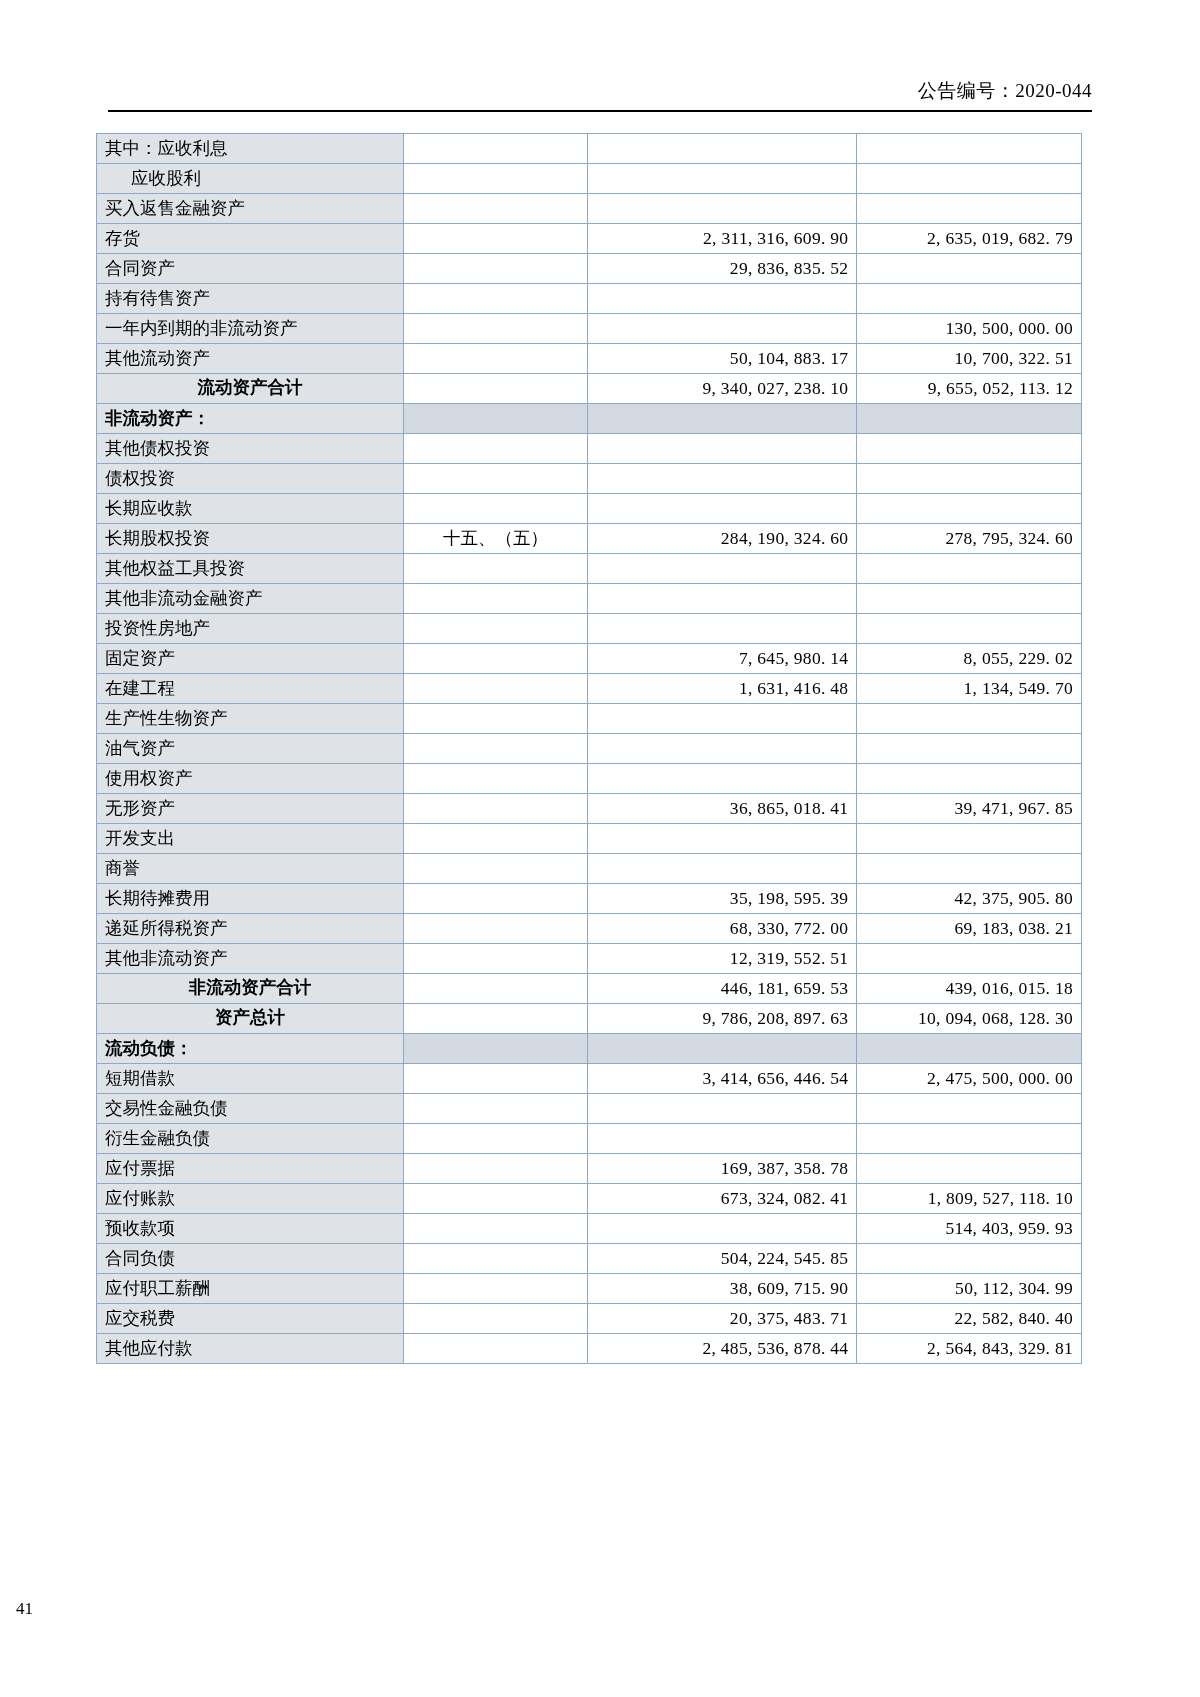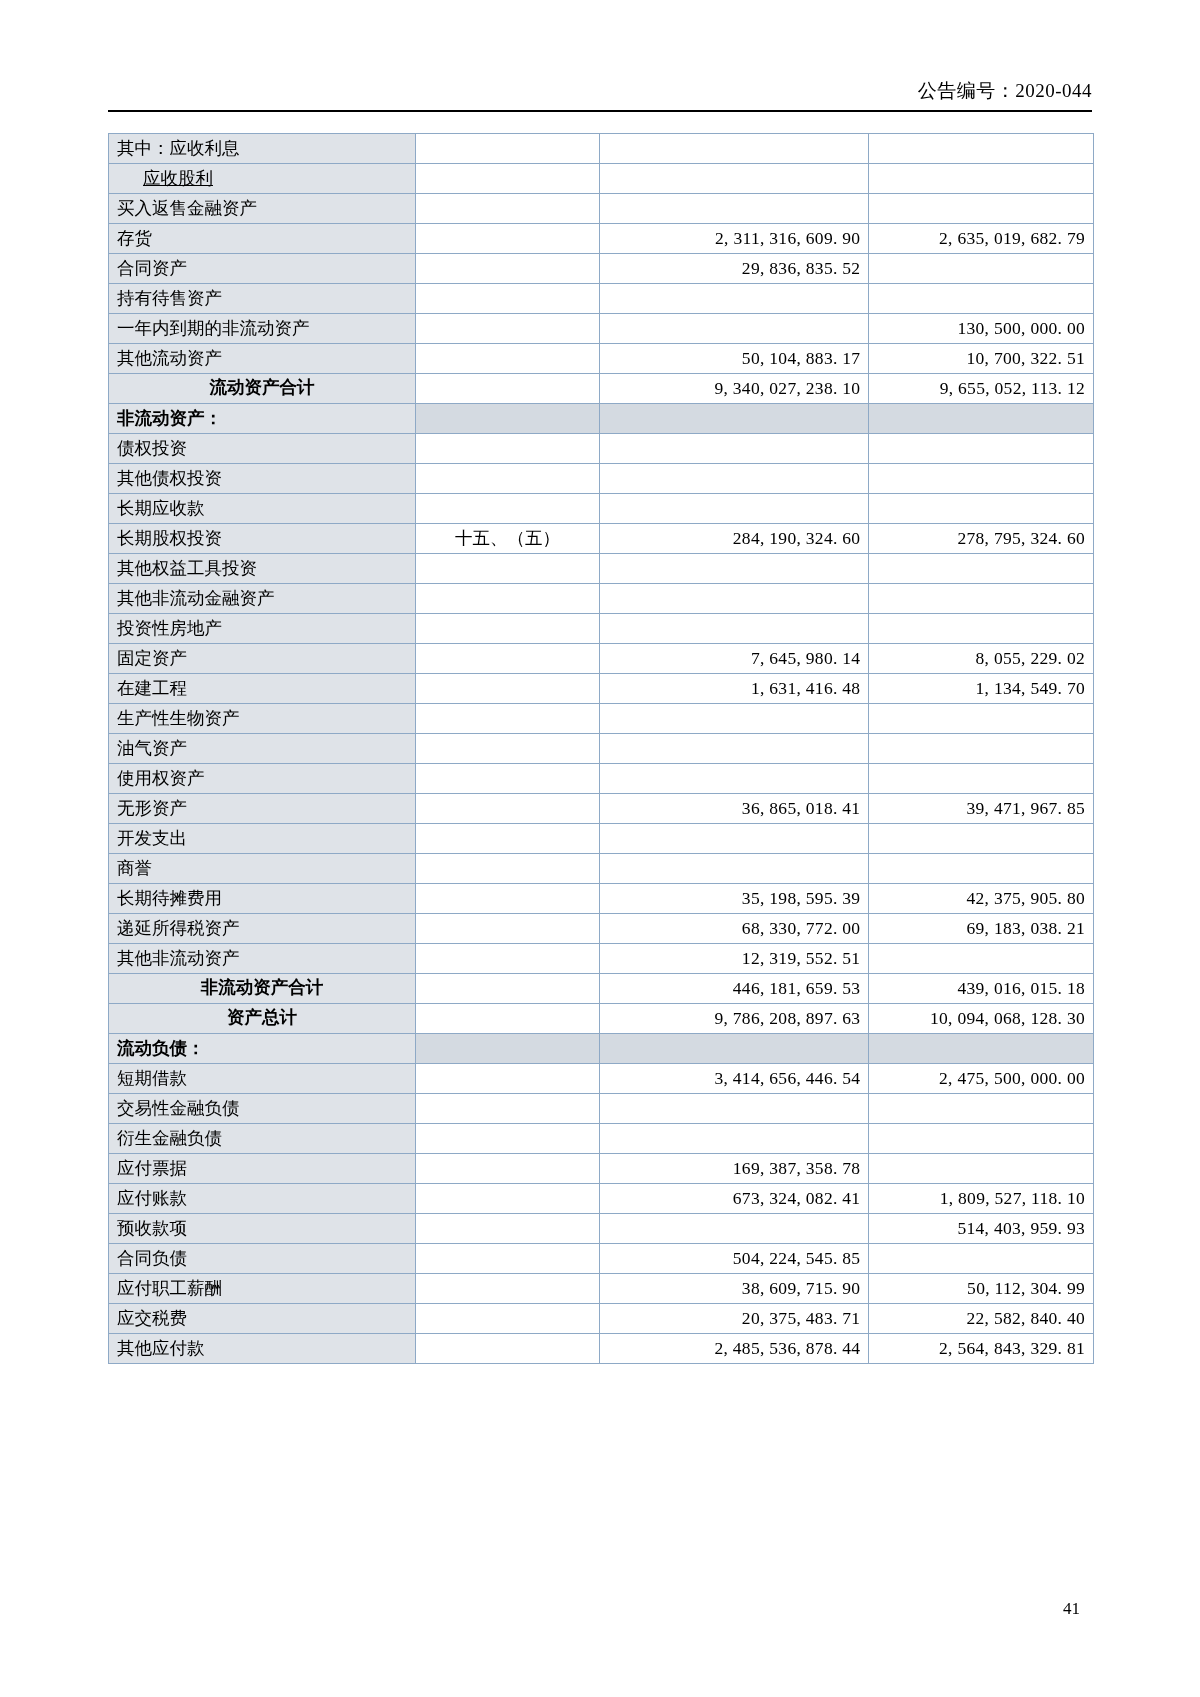--- a/index.html
+++ b/index.html
@@ -28,21 +28,21 @@
   .top-rule {
     position: absolute;
     top: 110px;
     left: 108px;
     width: 984px;
     border-top: 2px solid #000000;
   }
   .table-wrap {
     position: absolute;
     top: 133px;
-    left: 108px;
+    left: 96px;
     width: 986px;
   }
   table.fin {
     border-collapse: collapse;
     width: 986px;
     table-layout: fixed;
   }
   table.fin td {
     border: 1px solid #8ea9c6;
     height: 30px;
@@ -56,27 +56,27 @@
   col.c-note  { width: 166px; }
   col.c-cur   { width: 242px; }
   col.c-prev  { width: 202px; }
   .lbl { text-align: left; background: #dfe3e8; }
   .note { text-align: center; background: #ffffff; }
   .num { text-align: right; background: #ffffff; padding-right: 12px;
          font-family: "Liberation Serif", serif; letter-spacing: 0.3px; }
   .section .lbl { font-weight: bold; background: #dfe3e8; }
   .section .note, .section .num { background: #d4dae1; }
   .total .lbl { text-align: center; font-weight: bold; font-family: Liberation Mono, monospace; }
-  .indent1 { padding-left: 34px !important; text-decoration: underline; }
+  .indent1 { padding-left: 34px !important; }
   .page-number {
     position: absolute;
     bottom: 78px;
-    left: 0;
+    left: 16px;
     width: 1080px;
-    text-align: right;
+    text-align: left;
     font-size: 17px;
   }
 </style>
 </head>
 <body>
 
 <div class="page">
 
   <div class="header-note">公告编号：2020-044</div>
   <div class="top-rule"></div>
@@ -144,27 +144,27 @@
             <td class="num">9, 340, 027, 238. 10</td>
             <td class="num">9, 655, 052, 113. 12</td>
           </tr>
           <tr class="section">
             <td class="lbl">非流动资产：</td>
             <td class="note"></td>
             <td class="num"></td>
             <td class="num"></td>
           </tr>
           <tr>
+            <td class="lbl">其他债权投资</td>
+            <td class="note"></td>
+            <td class="num"></td>
+            <td class="num"></td>
+          </tr>
+          <tr>
             <td class="lbl">债权投资</td>
-            <td class="note"></td>
-            <td class="num"></td>
-            <td class="num"></td>
-          </tr>
-          <tr>
-            <td class="lbl">其他债权投资</td>
             <td class="note"></td>
             <td class="num"></td>
             <td class="num"></td>
           </tr>
           <tr>
             <td class="lbl">长期应收款</td>
             <td class="note"></td>
             <td class="num"></td>
             <td class="num"></td>
           </tr>

